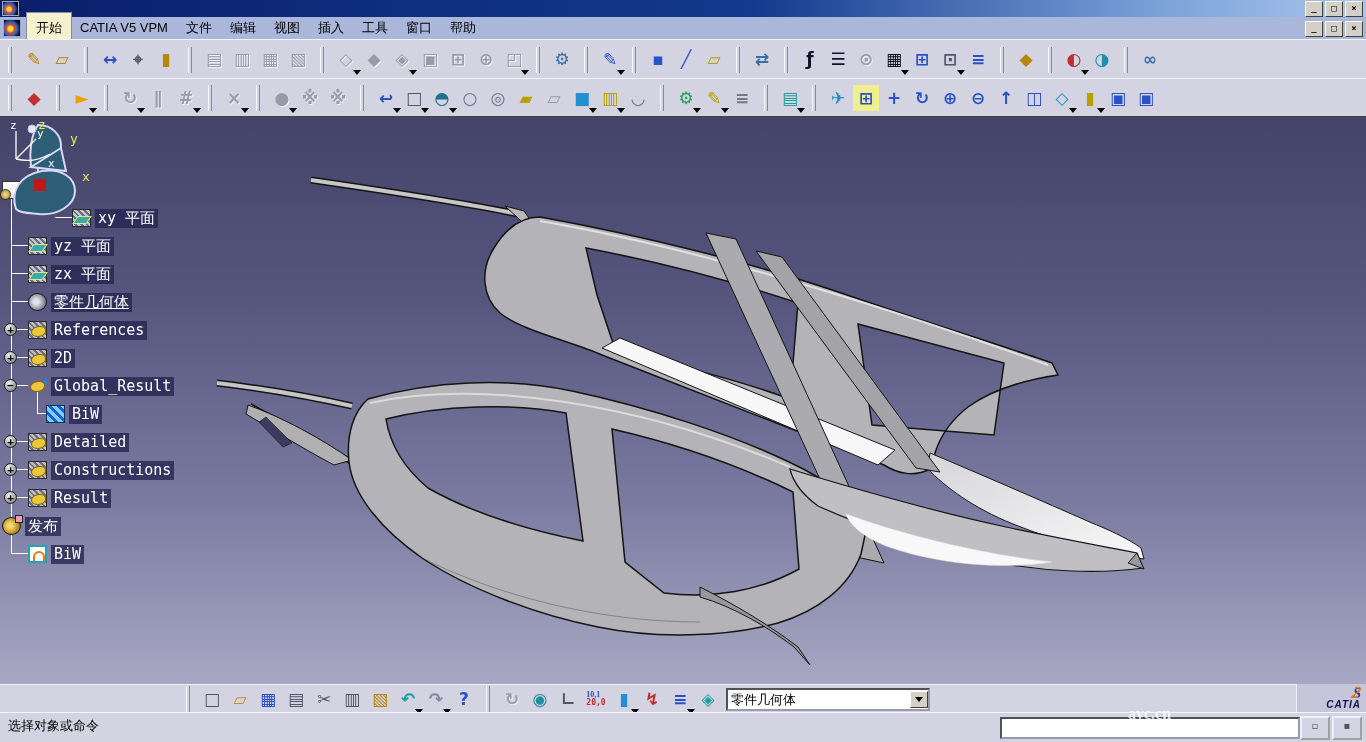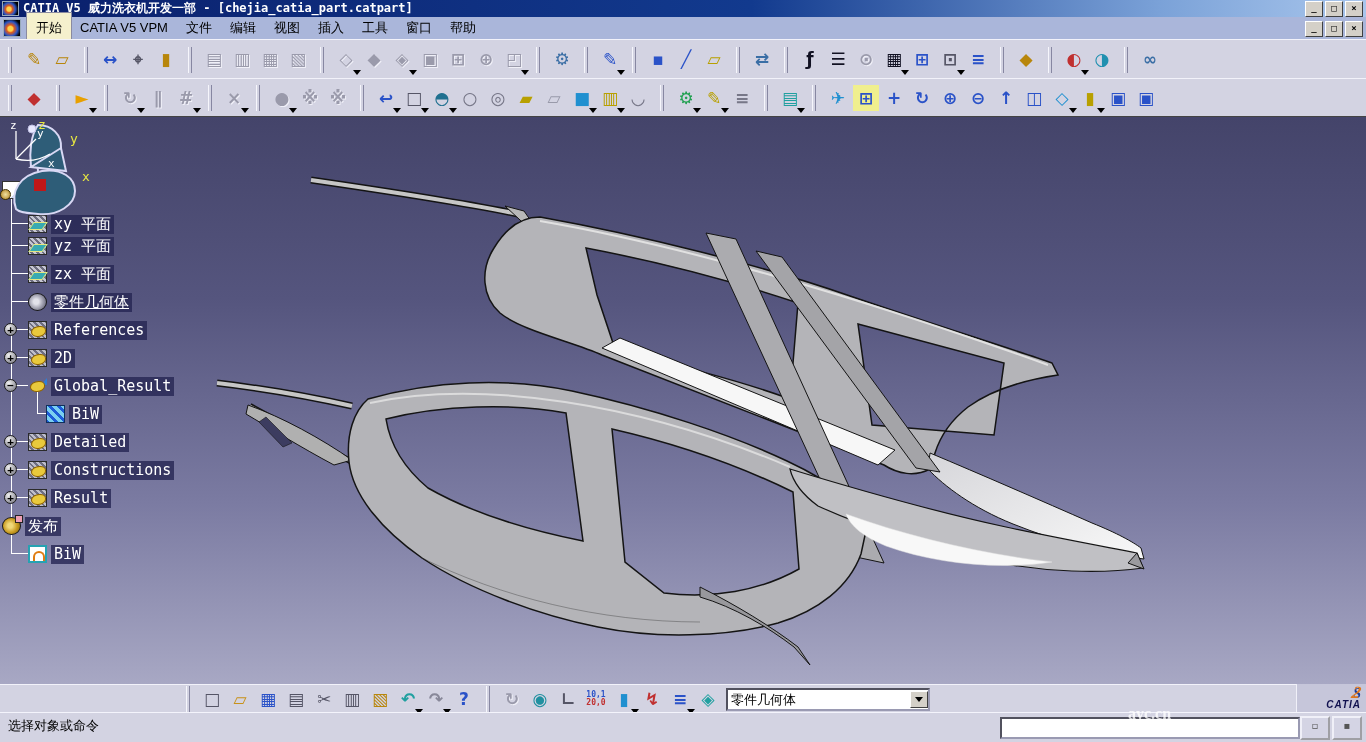--- a/index.html
+++ b/index.html
@@ -99,21 +99,20 @@
   .sbtn{position:absolute;top:3px;width:26px;height:20px;background:#d4d4e4;border:2px outset #f0f0f8;
     font:10px/16px "DejaVu Sans",sans-serif;text-align:center;color:#555}
   .watermark{position:absolute;left:1128px;top:706px;color:rgba(255,255,255,.8);
     font:bold 16px/16px "Liberation Serif",serif;pointer-events:none;z-index:5}
 </style>
 </head>
 <body>
 
 <div class="titlebar">
   <span class="appicon"></span>
-  <span>CATIA V5  威力洗衣机开发一部 - [chejia_catia_part.catpart]</span>
   <span class="wbtns">
       <span class="wbtn">_</span>
       <span class="wbtn">□</span>
       <span class="wbtn">×</span>
     </span>
 </div>
 
 <div class="menubar">
   <span class="appicon"></span>
   <span class="mitems" style="display:flex">
@@ -428,21 +427,21 @@
     </g>
   </svg>
 
   <div id="spec-tree" style="position:absolute;left:0;top:0;width:260px;height:568px">
     <div class="trunk" style="left:11px;top:80px;height:356px"></div>
     <div class="trunk" style="left:37px;top:274px;height:22px"></div>
   <div class="trow lvl0" style="top: 62px;">
         <span class="ti ti-part"></span>
         <span class="tlabel">BiW</span>
       </div>
-      <div class="trow lvl1" style="top: 96px;">
+      <div class="trow lvl1" style="top: 90px; margin-left: 44px;">
         <span class="ti ti-plane"></span>
         <span class="tlabel">xy 平面</span>
       </div>
       <div class="trow lvl1" style="top: 118px;">
         <span class="ti ti-plane"></span>
         <span class="tlabel">yz 平面</span>
       </div>
       <div class="trow lvl1" style="top: 146px;">
         <span class="ti ti-plane"></span>
         <span class="tlabel">zx 平面</span>
@@ -557,21 +556,21 @@
         <b class="g" style="color: rgb(85, 85, 102);">↻</b>
       </span>
       <span class="tbi">
         <b class="g" style="color: rgb(32, 144, 160);">◉</b>
       </span>
       <span class="tbi">
         <b class="g" style="color: rgb(85, 85, 102);">∟</b>
       </span>
       <span class="tbi">
         <span class="two">
-          <span style="color: rgb(42, 82, 200);">10,1</span>
+          <span style="color: rgb(42, 82, 200); font-family: Liberation Serif, serif;">10,1</span>
           <span style="color: rgb(192, 48, 48);">20,0</span>
         </span>
       </span>
       <span class="tbi">
         <b class="g" style="color: rgb(32, 144, 208);">▮</b>
         <i class="dd"></i>
       </span>
       <span class="tbi">
         <b class="g" style="color: rgb(192, 48, 48);">↯</b>
       </span>

